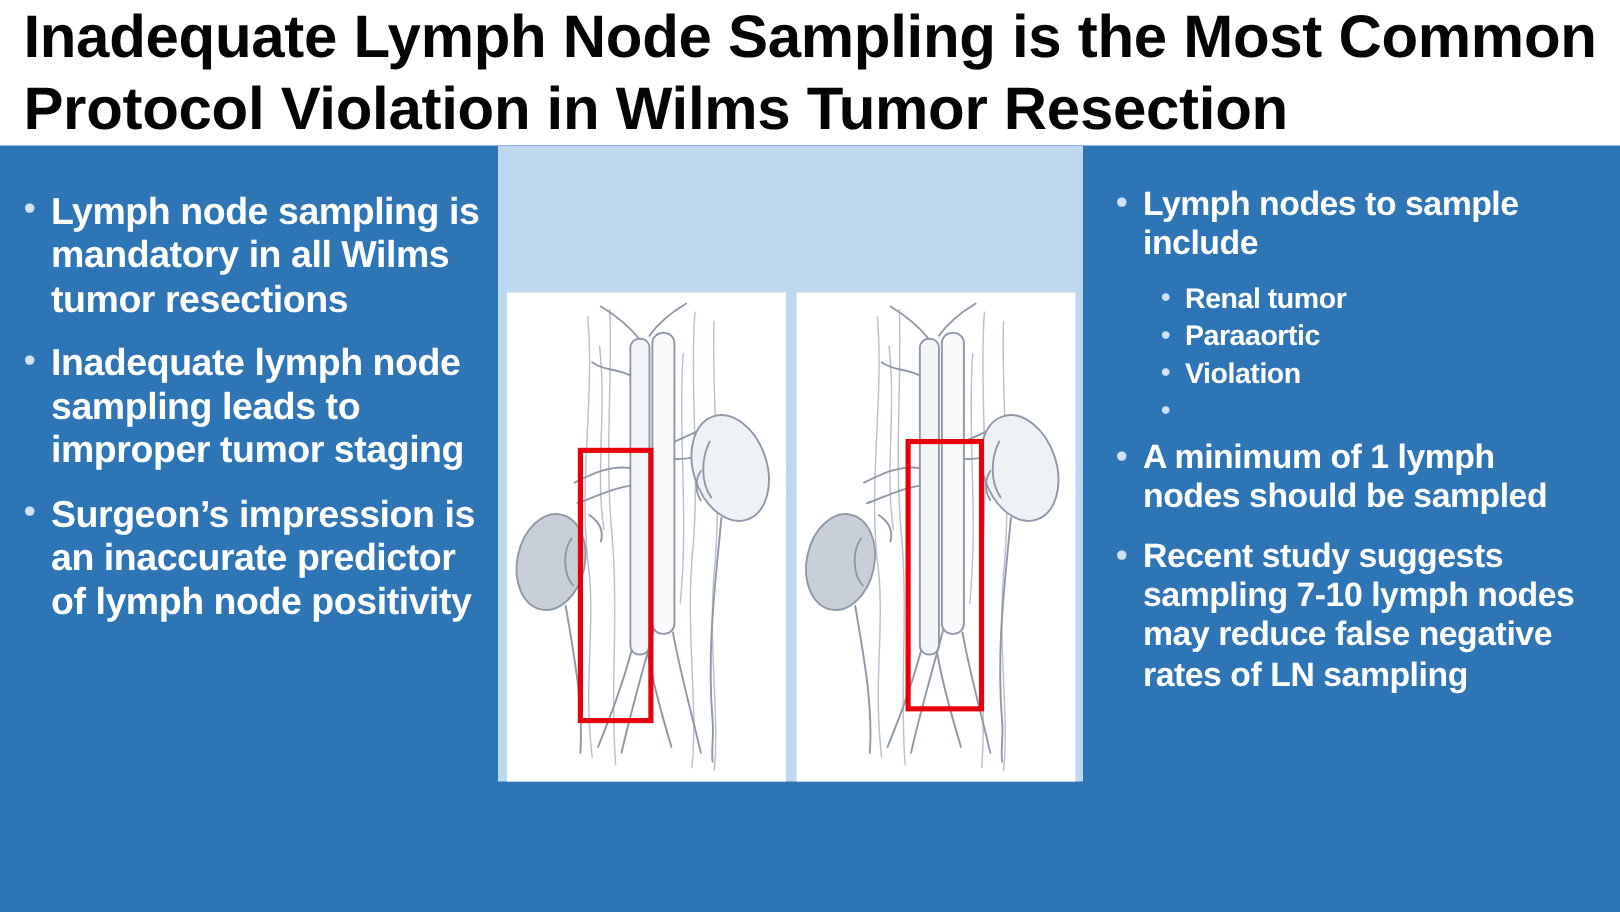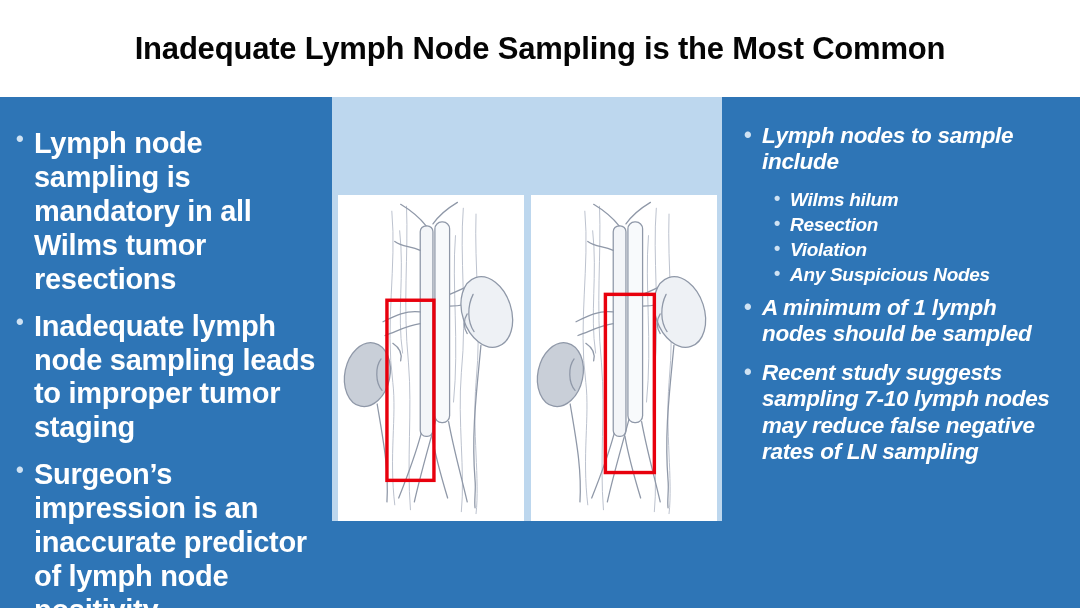--- a/index.html
+++ b/index.html
@@ -5,58 +5,59 @@
   html,body{margin:0;padding:0;}
   body{
     width:1080px;height:608px;overflow:hidden;
     font-family:"Liberation Sans", sans-serif;
     background:#ffffff;
   }
   .slide{width:1080px;height:608px;display:flex;flex-direction:column;background:#fff;}
 
   
   .header{height:97px;flex:0 0 97px;display:flex;flex-direction:column;justify-content:center;align-items:center;background:#fff;}
-  .title{font-size:31px;font-weight:700;color:#050505;text-align:left;line-height:1.2;letter-spacing:-0.2px;}
+  .title{font-size:40px;font-weight:700;color:#050505;text-align:left;line-height:1.2;letter-spacing:-0.2px;}
 
   
   .body{flex:1;display:flex;background:var(--panel-blue,#2E75B6);}
   .col{box-sizing:border-box;color:#fff;font-weight:700;}
   .col-left{width:332px;flex:0 0 332px;padding:30px 12px 0 16px;}
   .col-right{width:358px;flex:0 0 358px;padding:26px 18px 0 22px;}
 
   
   .col-center{width:390px;flex:0 0 390px;display:flex;flex-direction:column;background:var(--panel-blue,#2E75B6);}
   .center-light{
     background:var(--light-blue,#BDD7EE);
     height:424px;flex:0 0 424px;
     display:flex;align-items:flex-end;justify-content:center;gap:7px;
   }
   .figure{margin:0;background:#fff;width:186px;height:326px;}
   .figure svg{display:block;width:100%;height:100%;}
 
   
   .bullet{display:flex;align-items:flex-start;margin-bottom:13px;line-height:1.17;}
   .mark{flex:0 0 18px;color:#cfe2f3;font-size:22px;line-height:1.1;}
-  .btxt{font-size:29px;letter-spacing:-0.3px;}
-  .col-right .btxt{font-size:22.5px;font-style:italic;}
+  .btxt{font-size:25px;letter-spacing:-0.3px;}
+  .col-right .btxt{font-size:22.5px;}
   .sub-bullets{margin:2px 0 8px 30px;}
   .bullet.sub{margin-bottom:3px;}
   .bullet.sub .mark{flex:0 0 16px;font-size:18px;}
   .bullet.sub .btxt{font-size:19px;}
 
   .hidden-defs{position:absolute;width:0;height:0;overflow:hidden;}
 </style>
 </head>
 <body>
 
 <div class="slide">
 
   <header class="header">
     <div class="title">
       <div>Inadequate Lymph Node Sampling is the Most Common</div>
+      <div>Protocol Violation in Wilms Tumor Resection</div>
     </div>
   </header>
 
   <div class="body">
 
     <aside class="col col-left">
       <div class="bullet">
         <span class="mark">•</span>
         <span class="btxt">Lymph node sampling is mandatory in all Wilms tumor resections</span>
       </div>
@@ -134,33 +135,32 @@
     </section>
 
     <aside class="col col-right">
       <div class="bullet">
         <span class="mark">•</span>
         <span class="btxt">Lymph nodes to sample include</span>
       </div>
       <div class="sub-bullets">
         <div class="bullet sub">
           <span class="mark">•</span>
-          <span class="btxt">Wilms hilum</span>
+          <span class="btxt">Renal tumor</span>
         </div>
         <div class="bullet sub">
           <span class="mark">•</span>
-          <span class="btxt">Resection</span>
+          <span class="btxt">Paraaortic</span>
         </div>
         <div class="bullet sub">
           <span class="mark">•</span>
           <span class="btxt">Violation</span>
         </div>
         <div class="bullet sub">
           <span class="mark">•</span>
-          <span class="btxt">Any Suspicious Nodes</span>
         </div>
       </div>
       <div class="bullet">
         <span class="mark">•</span>
         <span class="btxt">A minimum of 1 lymph nodes should be sampled</span>
       </div>
       <div class="bullet">
         <span class="mark">•</span>
         <span class="btxt">Recent study suggests sampling 7-10 lymph nodes may reduce false negative rates of LN sampling</span>
       </div>

